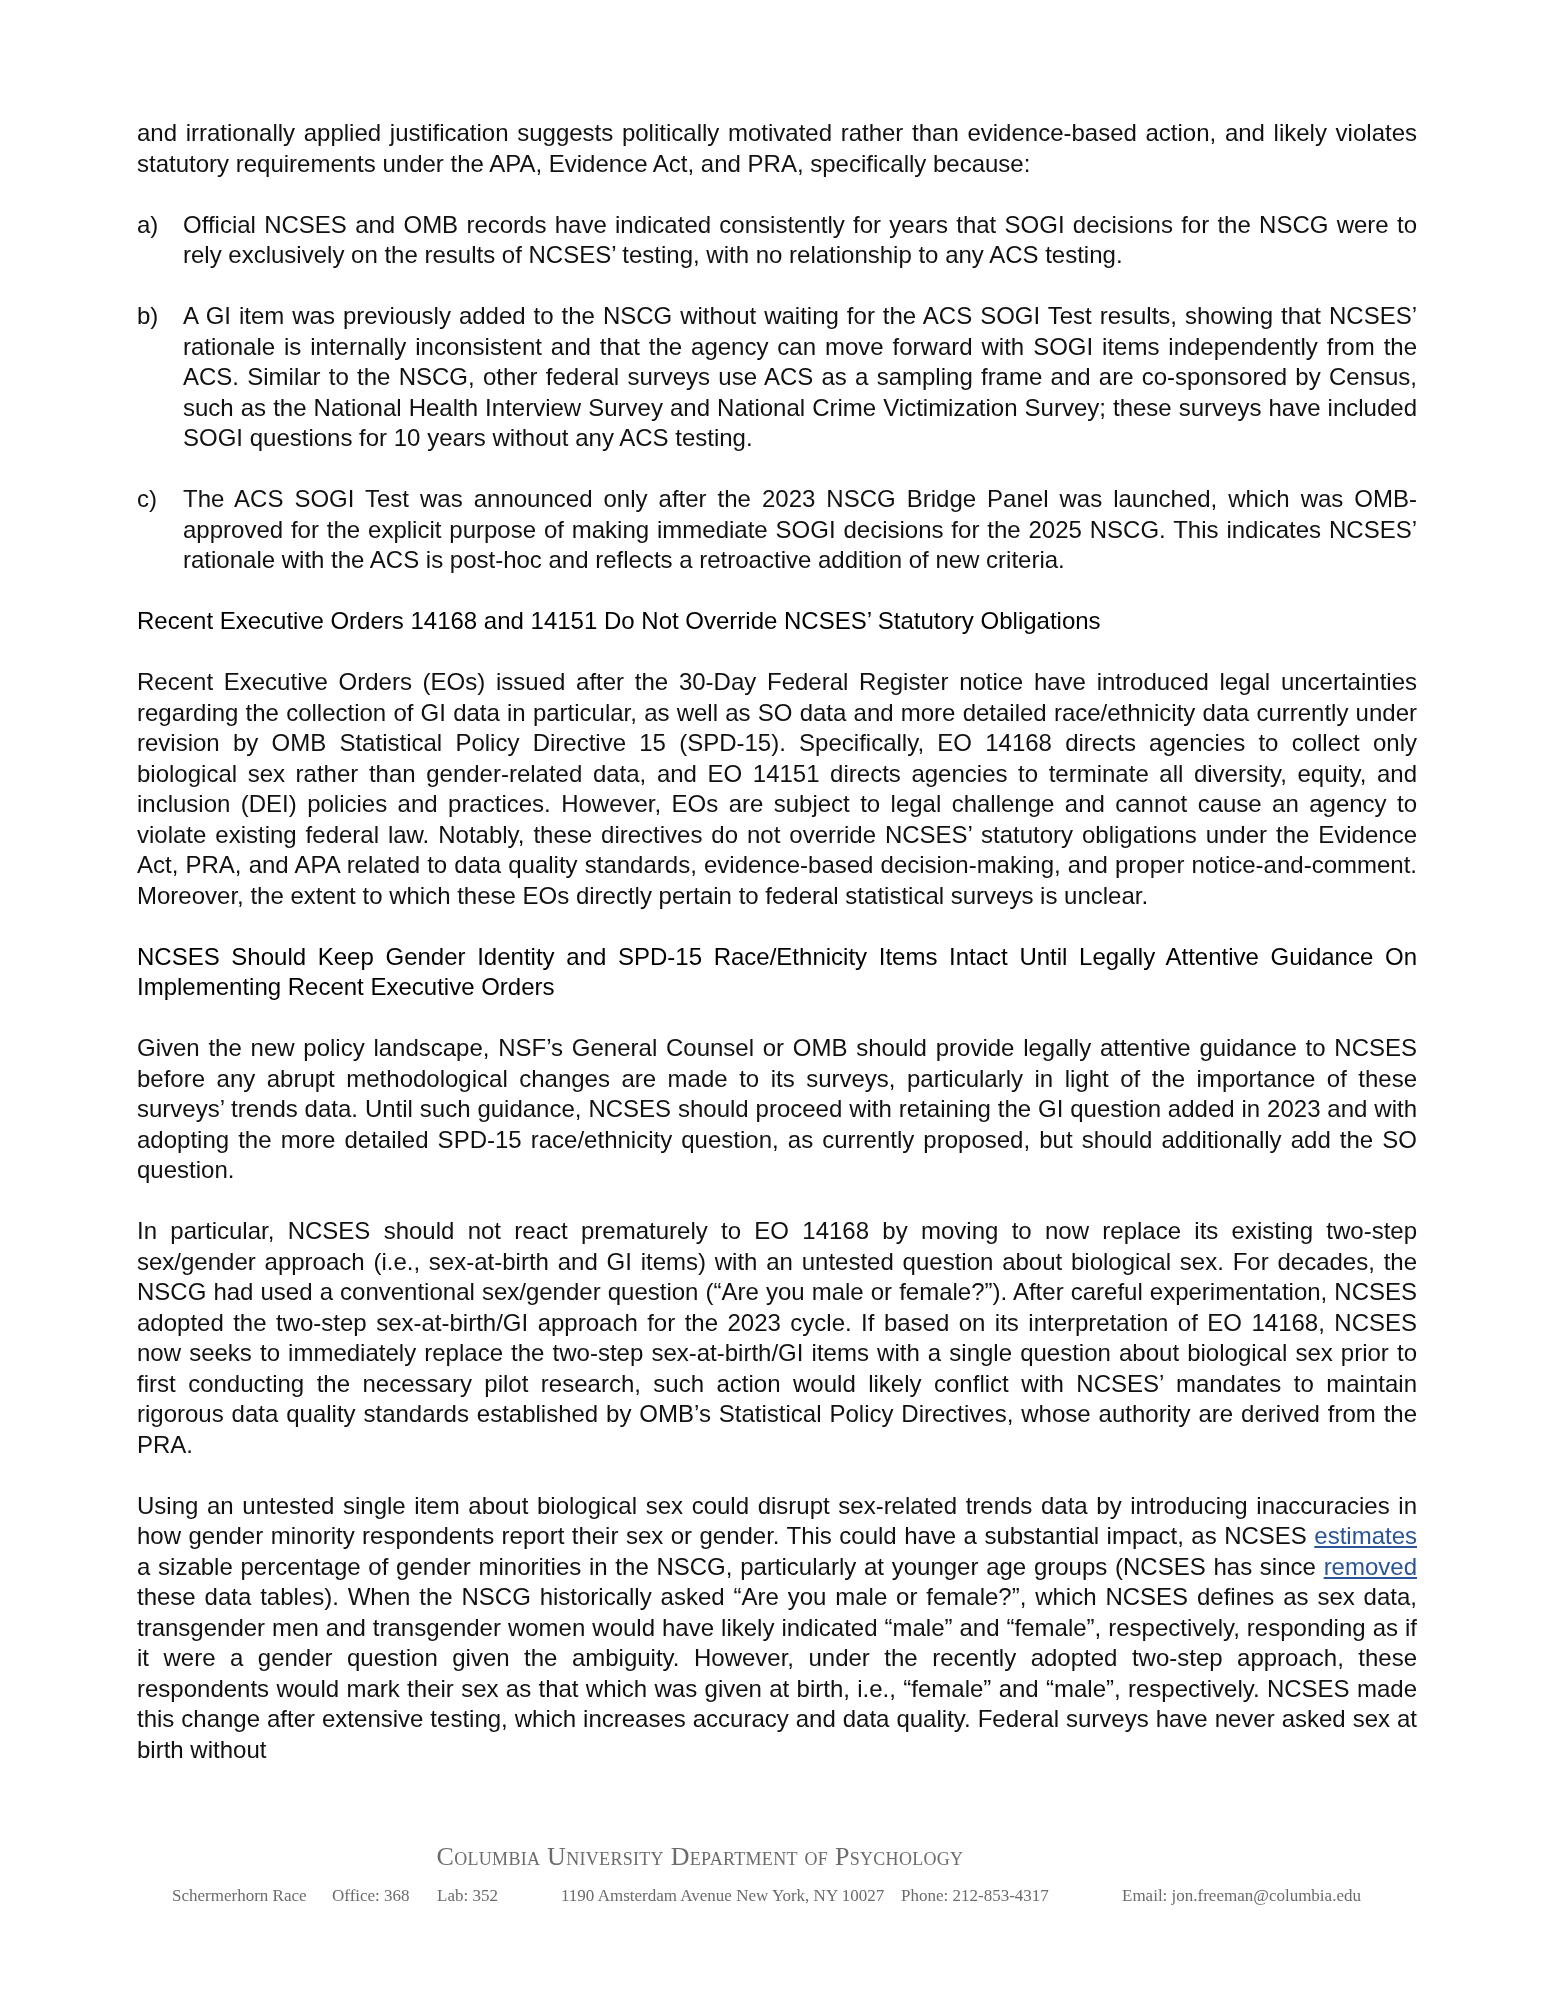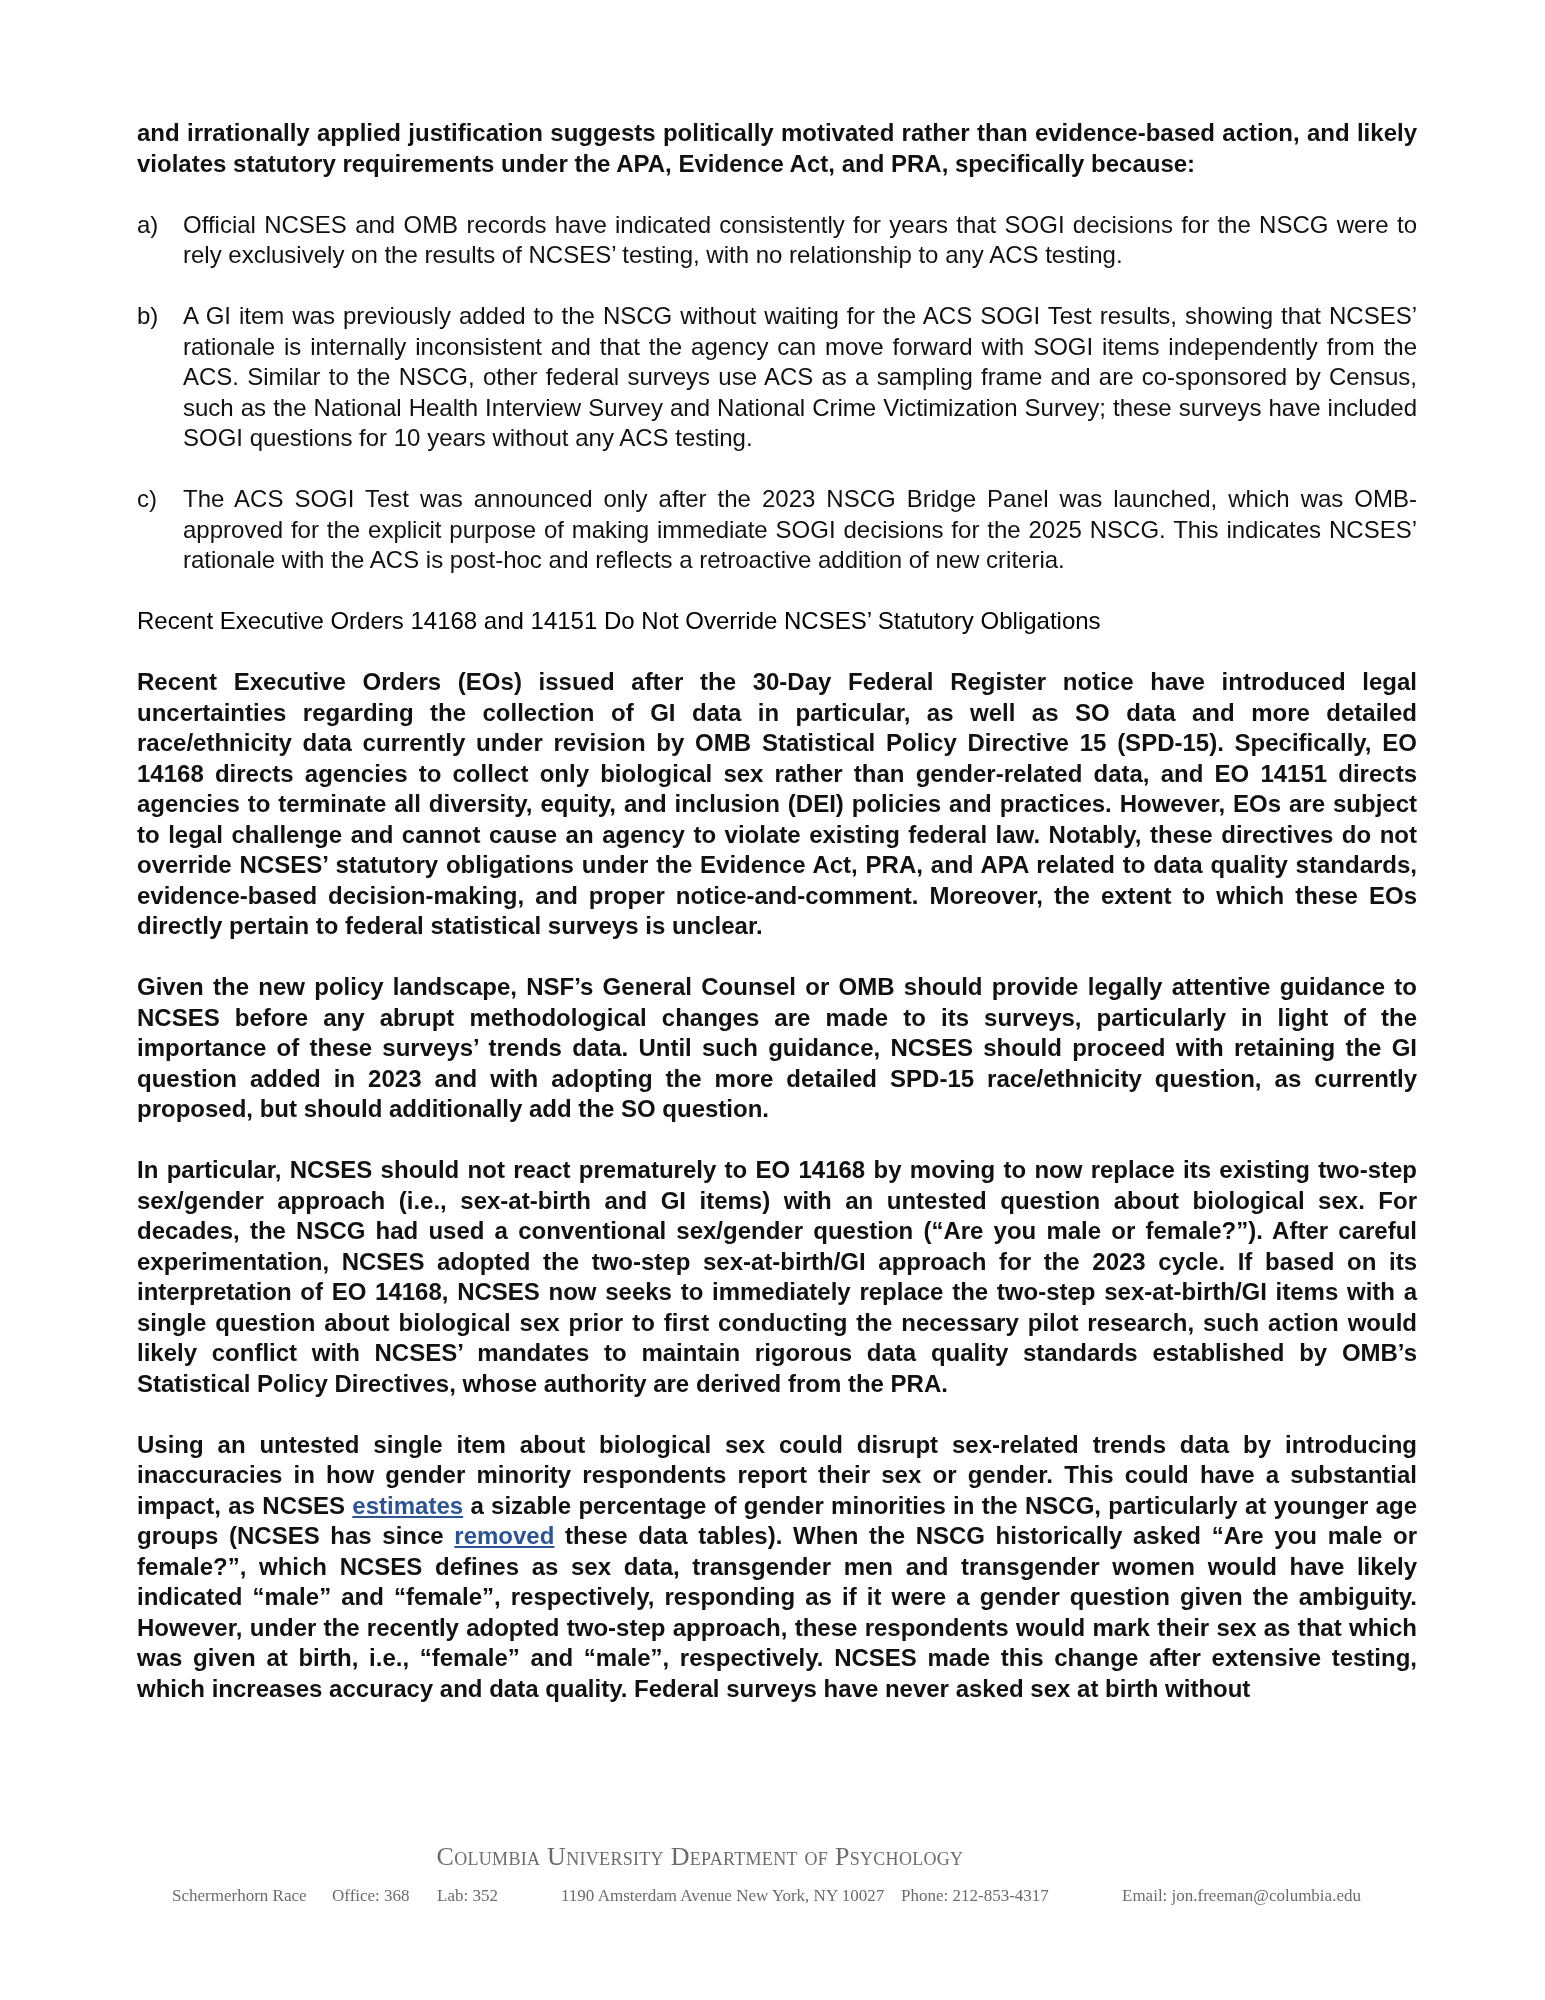--- a/index.html
+++ b/index.html
@@ -2,21 +2,21 @@
 <html><head>
 <meta charset="utf-8">
 <style>
   html, body { margin: 0; padding: 0; background: #ffffff; }
   body { width: 1545px; height: 2000px; position: relative; overflow: hidden; }
   .page {
     position: absolute; left: 137px; top: 118px; width: 1280px;
     font-family: "Liberation Sans", sans-serif;
     font-size: 24px; line-height: 30.5px; color: #111111;
   }
-  .para { text-align: justify; margin: 0 0 30.5px 0; font-weight: bold; }
+  .para { text-align: justify; margin: 0 0 30.5px 0; }
   .heading { font-weight: normal; text-align: justify; margin: 0 0 30.5px 0; color: #000; }
   .list { margin: 0; padding: 0; list-style: none; }
   .list-item { position: relative; padding-left: 46px; margin: 0 0 30.5px 0; text-align: justify; }
   .list-marker { position: absolute; left: 0; top: 0; }
   a.link { color: #2a5496; text-decoration: underline; }
   .footer {
     position: absolute; left: 0; width: 1400px; top: 1842px;
     font-family: "Liberation Serif", serif; color: #6b6b6b; text-align: center;
   }
   .footer-title {
@@ -44,20 +44,21 @@
     </li>
     <li class="list-item">
       <span class="list-marker">c)</span>
       <span>The ACS SOGI Test was announced only after the 2023 NSCG Bridge Panel was launched, which was OMB-approved for the explicit purpose of making immediate SOGI decisions for the 2025 NSCG. This indicates NCSES’ rationale with the ACS is post-hoc and reflects a retroactive addition of new criteria.</span>
     </li>
   </ul>
 
   <h2 class="heading" style="font-size:24px;">Recent Executive Orders 14168 and 14151 Do Not Override NCSES’ Statutory Obligations</h2>
   <p class="para">Recent Executive Orders (EOs) issued after the 30-Day Federal Register notice have introduced legal uncertainties regarding the collection of GI data in particular, as well as SO data and more detailed race/ethnicity data currently under revision by OMB Statistical Policy Directive 15 (SPD-15). Specifically, EO 14168 directs agencies to collect only biological sex rather than gender-related data, and EO 14151 directs agencies to terminate all diversity, equity, and inclusion (DEI) policies and practices. However, EOs are subject to legal challenge and cannot cause an agency to violate existing federal law. Notably, these directives do not override NCSES’ statutory obligations under the Evidence Act, PRA, and APA related to data quality standards, evidence-based decision-making, and proper notice-and-comment. Moreover, the extent to which these EOs directly pertain to federal statistical surveys is unclear.</p>
 
+  <h2 class="heading" style="font-size:24px;">NCSES Should Keep Gender Identity and SPD-15 Race/Ethnicity Items Intact Until Legally Attentive Guidance On Implementing Recent Executive Orders</h2>
   <p class="para">Given the new policy landscape, NSF’s General Counsel or OMB should provide legally attentive guidance to NCSES before any abrupt methodological changes are made to its surveys, particularly in light of the importance of these surveys’ trends data. Until such guidance, NCSES should proceed with retaining the GI question added in 2023 and with adopting the more detailed SPD-15 race/ethnicity question, as currently proposed, but should additionally add the SO question.</p>
   <p class="para">In particular, NCSES should not react prematurely to EO 14168 by moving to now replace its existing two-step sex/gender approach (i.e., sex-at-birth and GI items) with an untested question about biological sex. For decades, the NSCG had used a conventional sex/gender question (“Are you male or female?”). After careful experimentation, NCSES adopted the two-step sex-at-birth/GI approach for the 2023 cycle. If based on its interpretation of EO 14168, NCSES now seeks to immediately replace the two-step sex-at-birth/GI items with a single question about biological sex prior to first conducting the necessary pilot research, such action would likely conflict with NCSES’ mandates to maintain rigorous data quality standards established by OMB’s Statistical Policy Directives, whose authority are derived from the PRA.</p>
   <p class="para"><span>Using an untested single item about biological sex could disrupt sex-related trends data by introducing inaccuracies in how gender minority respondents report their sex or gender. This could have a substantial impact, as NCSES </span><a class="link" href="#">estimates</a><span> a sizable percentage of gender minorities in the NSCG, particularly at younger age groups (NCSES has since </span><a class="link" href="#">removed</a><span> these data tables). When the NSCG historically asked “Are you male or female?”, which NCSES defines as sex data, transgender men and transgender women would have likely indicated “male” and “female”, respectively, responding as if it were a gender question given the ambiguity. However, under the recently adopted two-step approach, these respondents would mark their sex as that which was given at birth, i.e., “female” and “male”, respectively. NCSES made this change after extensive testing, which increases accuracy and data quality. Federal surveys have never asked sex at birth without</span></p>
 </div>
 
 <div class="footer">
   <div class="footer-title">Columbia University Department of Psychology</div>
   <div class="contact-line">
     <span class="contact-item" style="left:172px;">Schermerhorn Race</span>
     <span class="contact-item" style="left:332px;">Office: 368</span>

